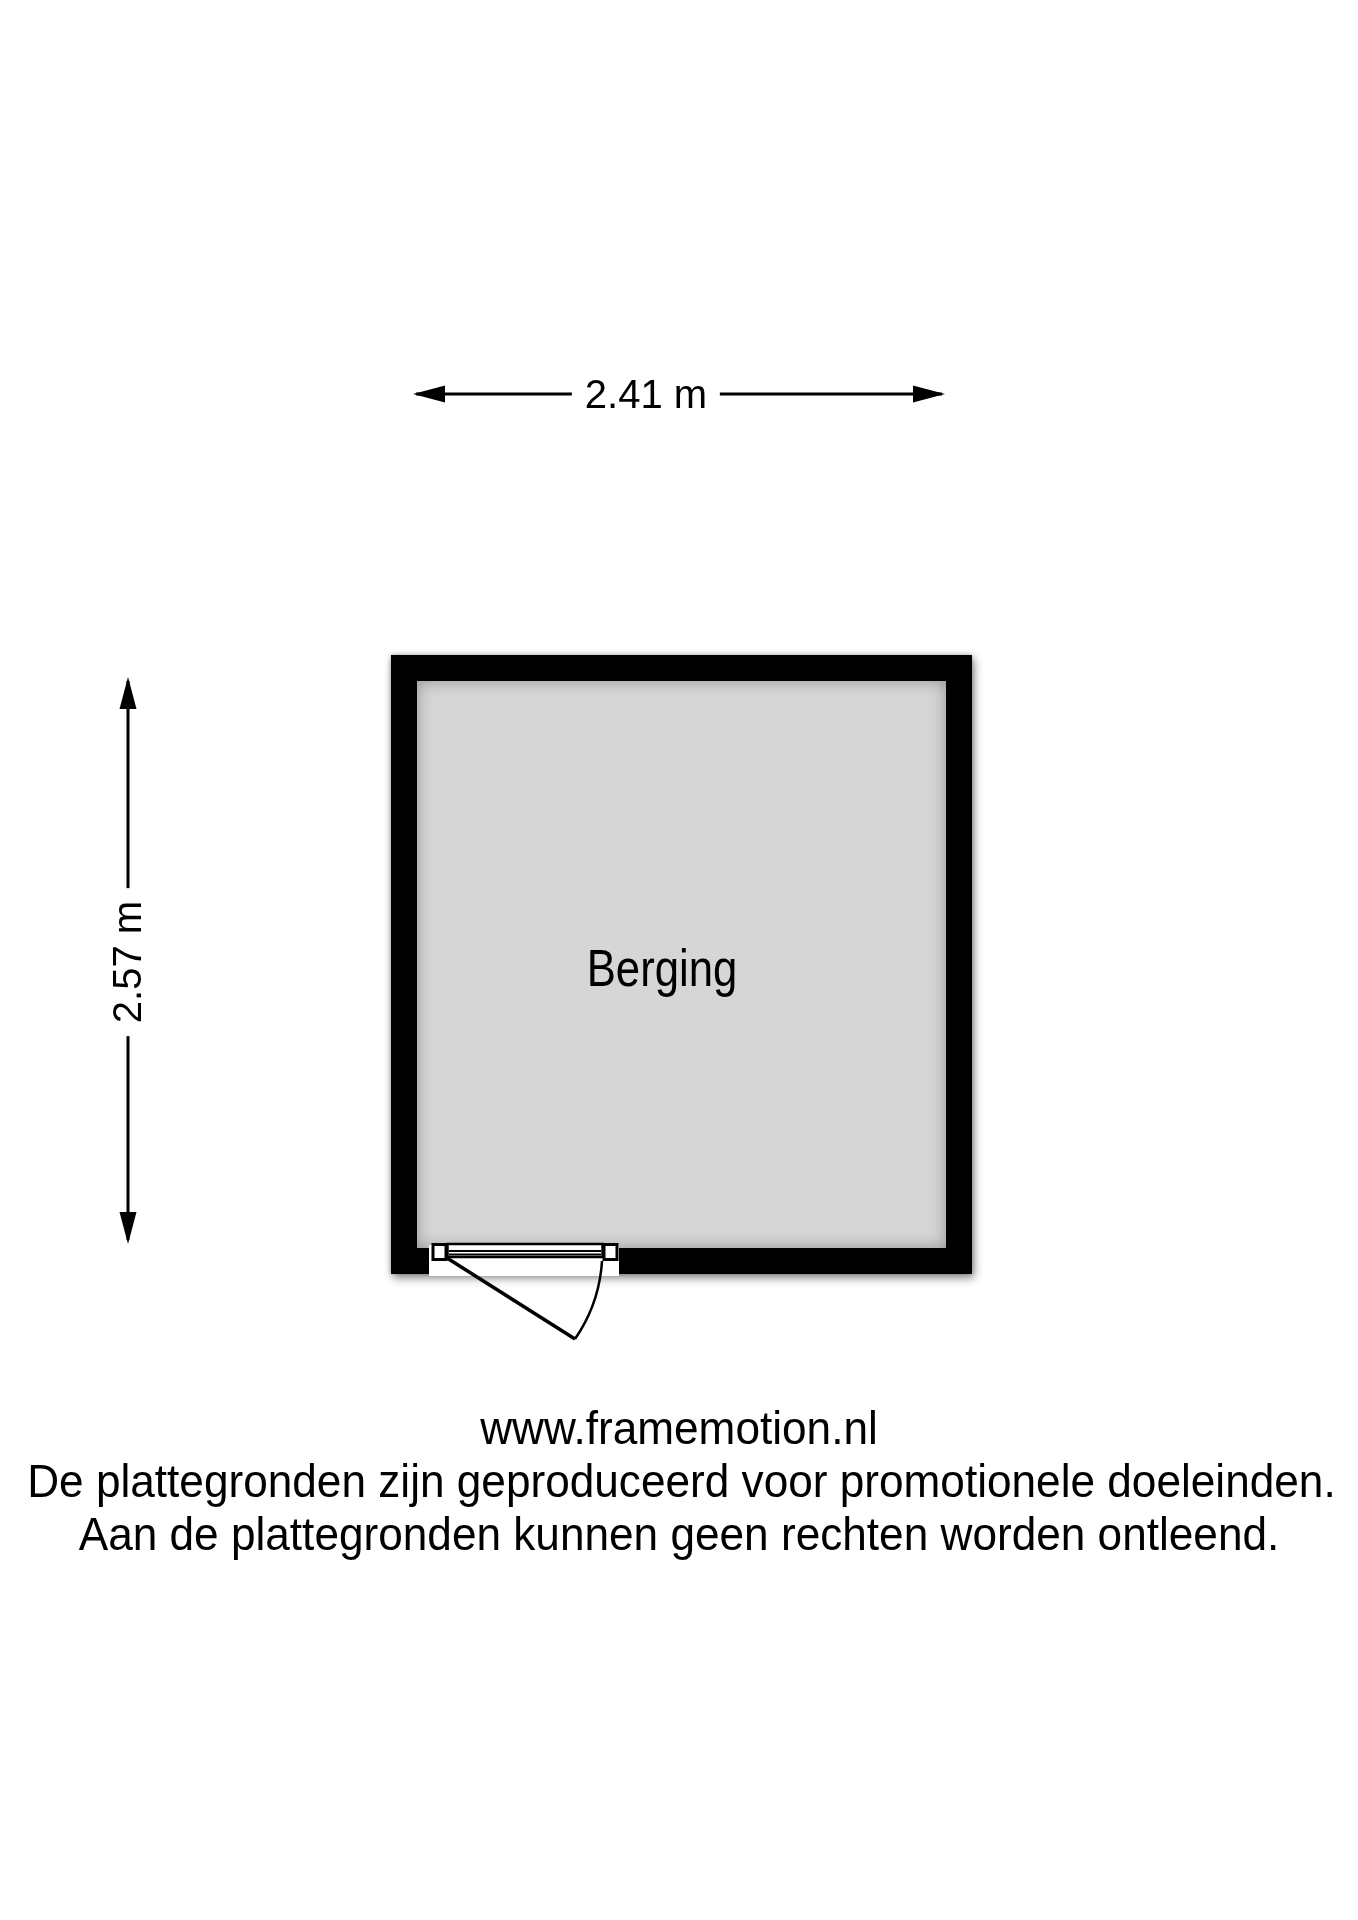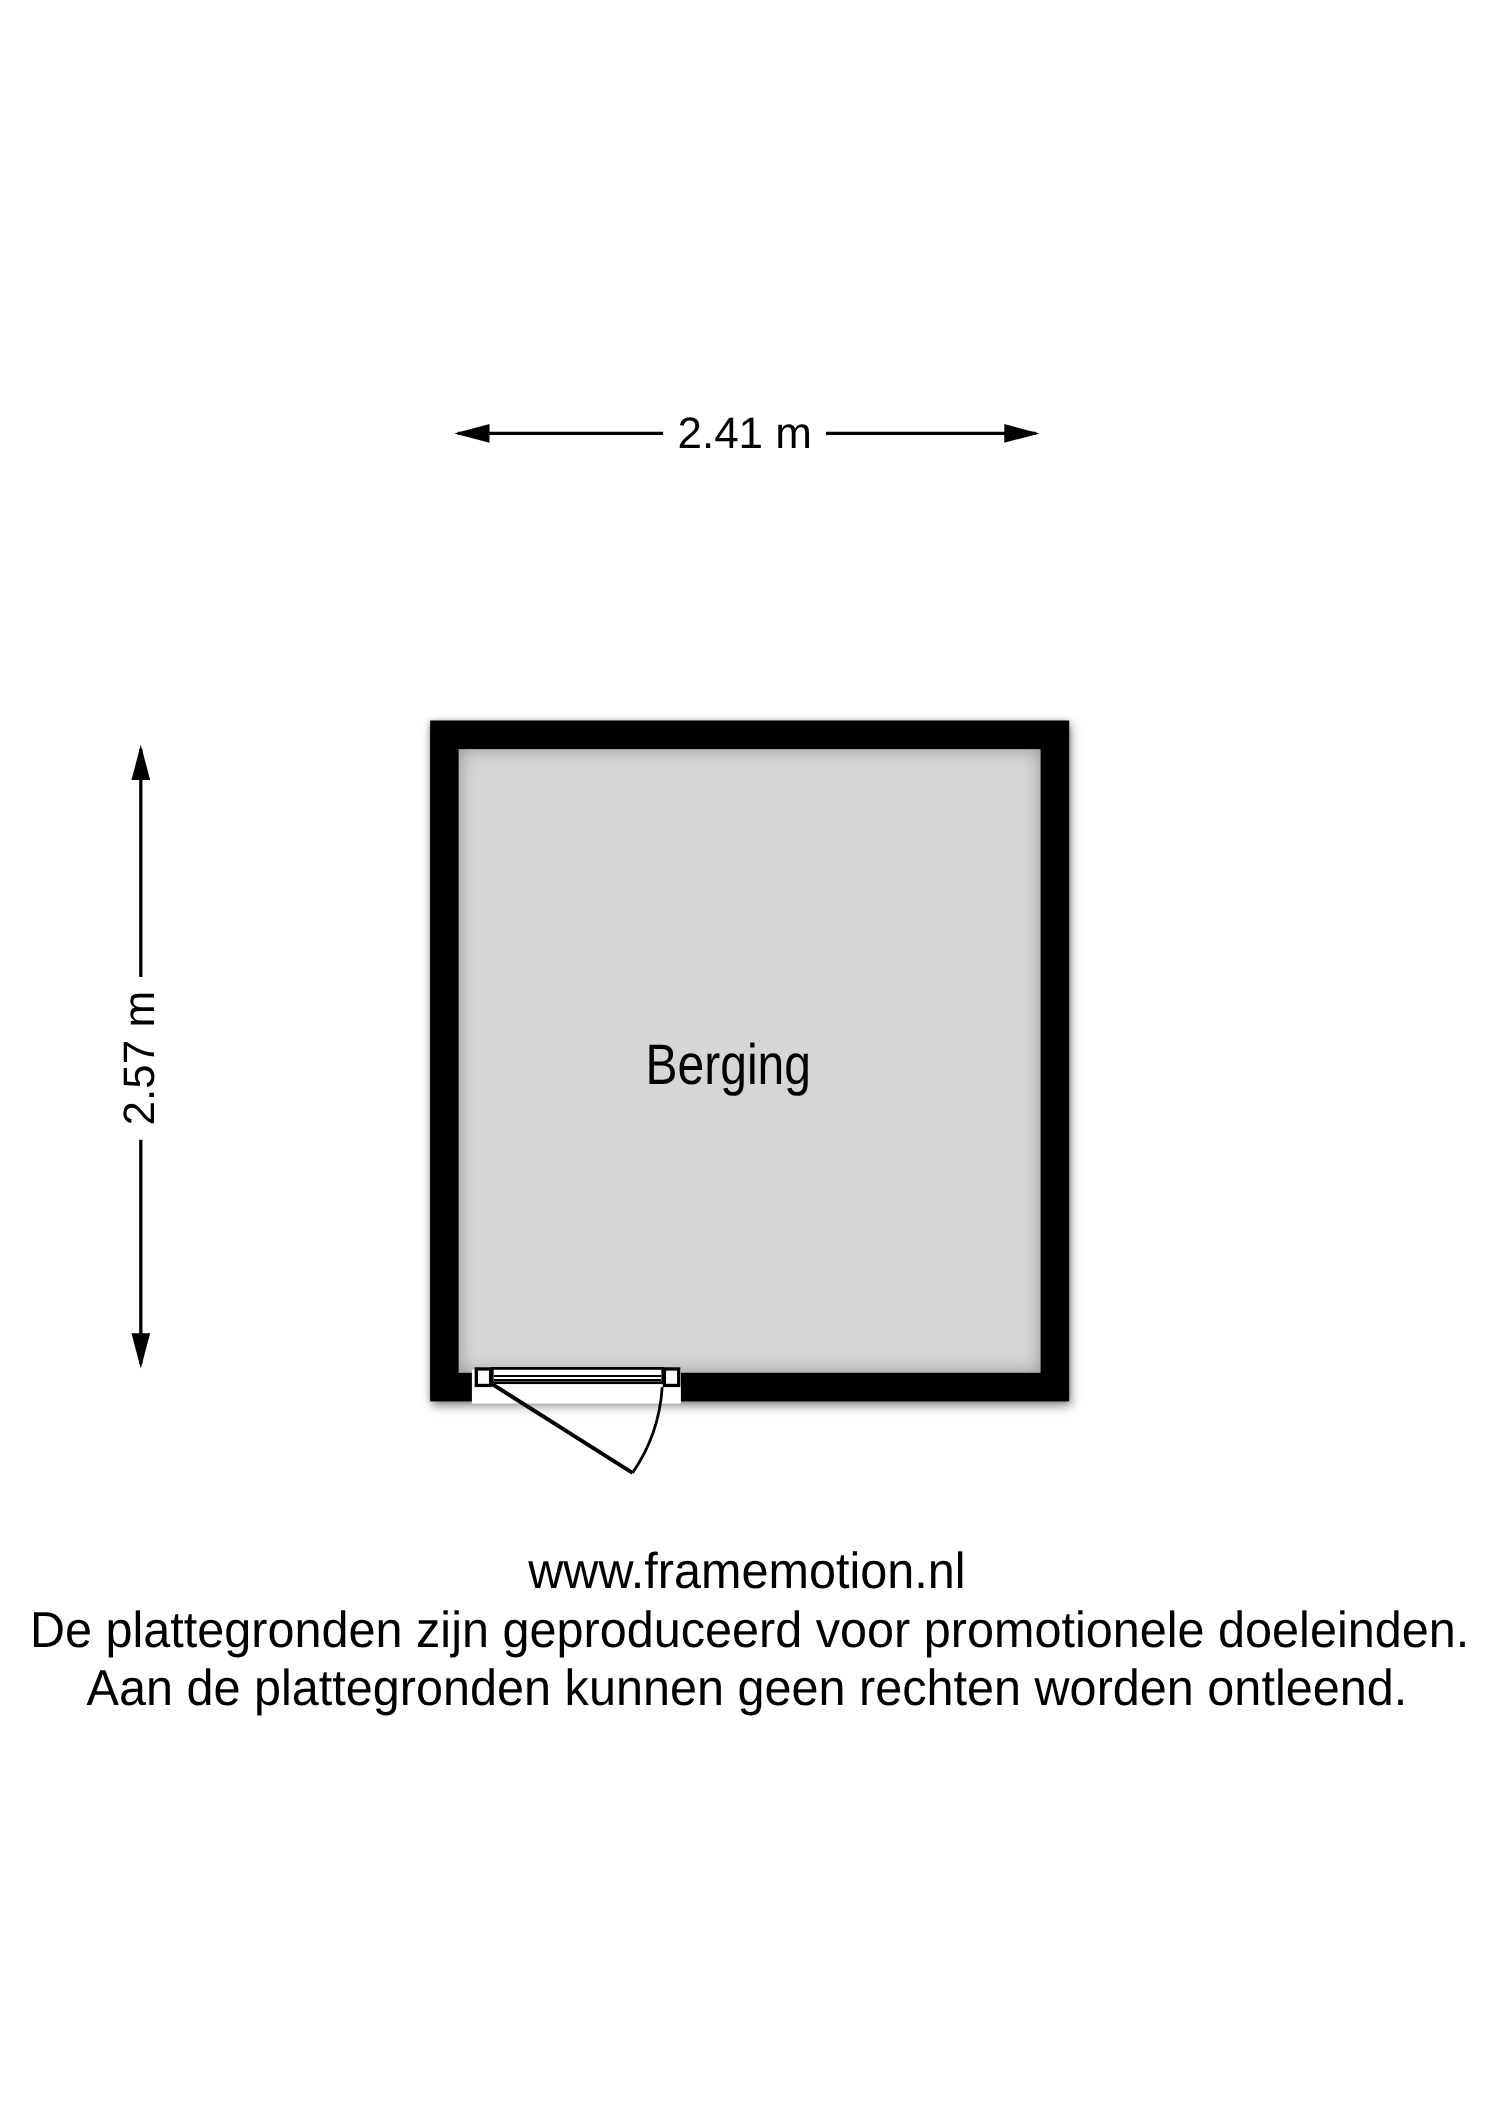--- a/index.html
+++ b/index.html
@@ -60,21 +60,21 @@
   .dim-label {
     position: absolute;
     font-size: 40px;
     line-height: 48px;
     background: #ffffff;
     padding: 0 13px;
     white-space: nowrap;
     z-index: 3;
   }
   .dim-label.horizontal {
-    left: 677px;
+    left: 646px;
     top: 394px;
     transform: translate(-50%, -50%);
   }
   .dim-label.vertical {
     left: 127px;
     top: 962px;
     transform: translate(-50%, -50%) rotate(-90deg);
   }
 
   

